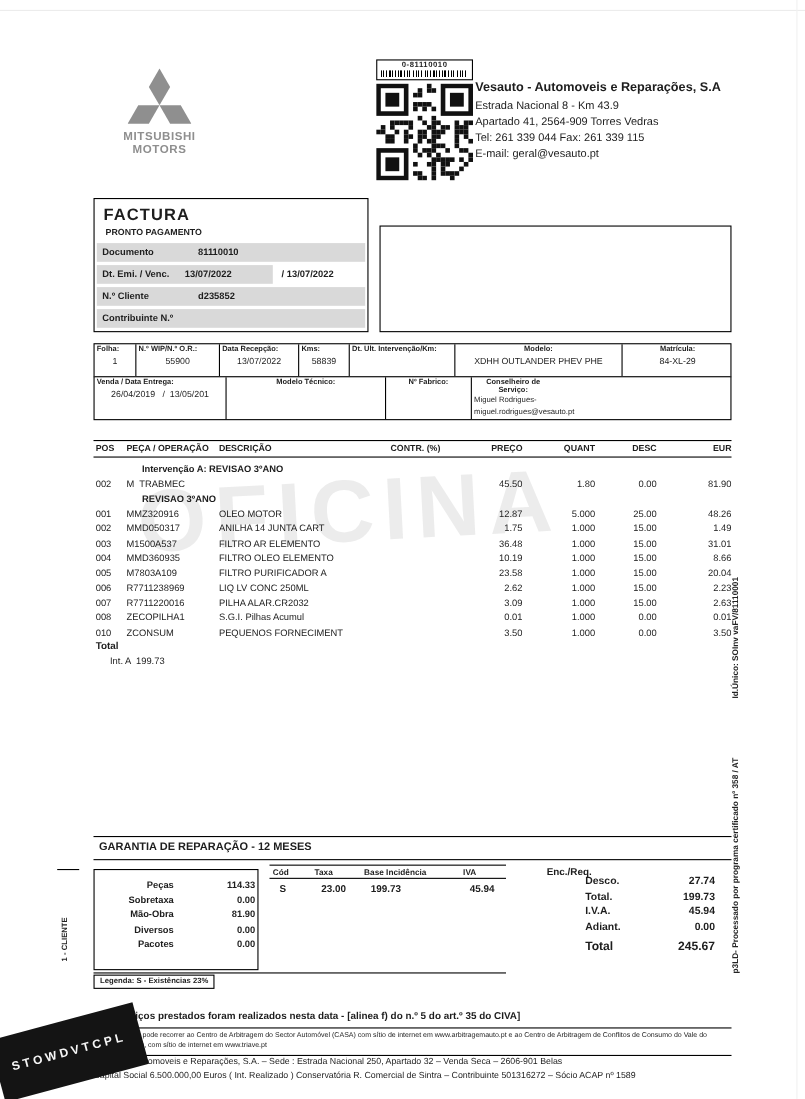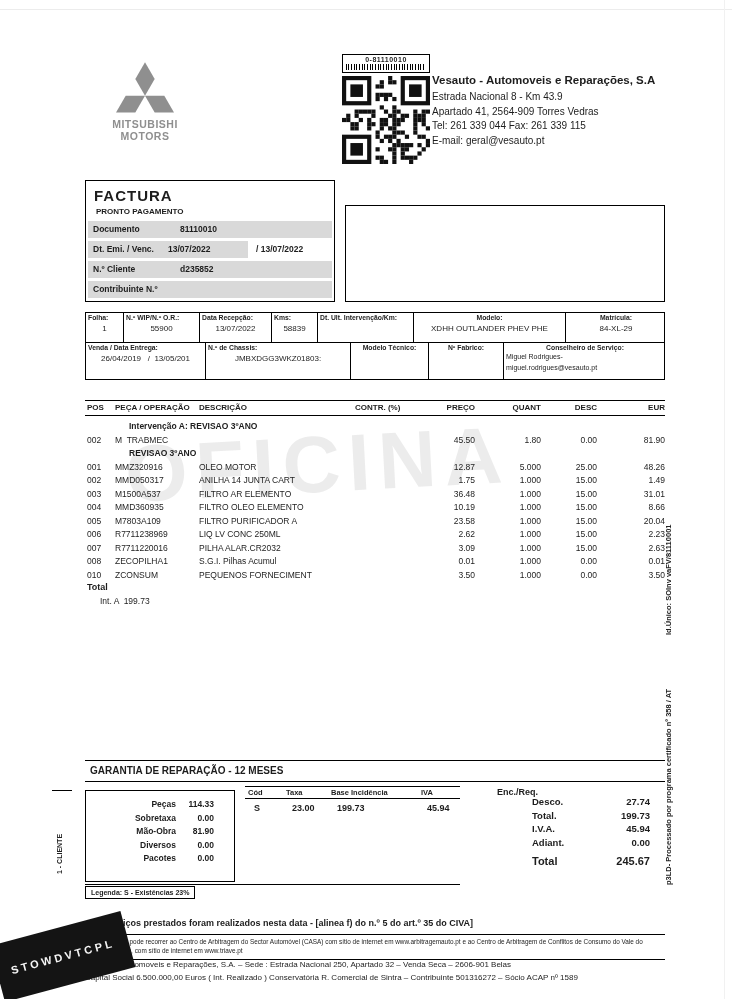--- a/index.html
+++ b/index.html
@@ -75,21 +75,21 @@
 
   
   .rule { border-top:1px solid #000; }
   .rule.thick { border-top-width:1.5px; }
   .r1 { left:85px; top:760px; width:580px; }
   .r2 { left:85px; top:781px; width:580px; }
   .r3 { left:85px; top:884px; width:375px; }
   .warranty-title { left:90px; top:765px; font-size:10px; font-weight:bold; }
   .encreq { left:497px; top:787px; font-size:9px; font-weight:bold; }
 
-  .charges-box { left:85px; top:790px; width:150px; height:92px; border:1px solid #000; padding:7px 20px; }
+  .charges-box { left:85px; top:790px; width:150px; height:92px; border:1px solid #000; padding:7px 2px; }
   .srow { display:flex; font-size:8.5px; font-weight:bold; line-height:13.5px; }
   .sl { width:70px; text-align:right; }
   .sv { flex:1; text-align:right; }
 
   .tax-box { left:245px; top:786px; width:215px; }
   .tax-head, .tax-vals { display:grid; grid-template-columns:38px 45px 90px 42px; padding:1px 3px; }
   .tax-head { border-top:1px solid #000; border-bottom:1px solid #000; font-size:7.5px; font-weight:bold; }
   .tax-vals { font-size:9px; font-weight:bold; padding-top:4px; }
   .tax-vals span { padding-left:6px; }
 
@@ -330,24 +330,20 @@
     <div class="vvalue">84-XL-29</div>
   </div>
 </div>
 
 <div class="abs vblock vb2">
   <div class="vcell">
     <div class="vlabel">Venda / Data Entrega:</div>
     <div class="vvalue">26/04/2019   /  13/05/201</div>
   </div>
   <div class="vcell">
-    <div class="vlabel">N.º de Chassis:</div>
-    <div class="vvalue">JMBXDGG3WKZ01803:</div>
-  </div>
-  <div class="vcell">
     <div class="vlabel ctr">Modelo Técnico:</div>
     <div class="vvalue"></div>
   </div>
   <div class="vcell">
     <div class="vlabel ctr">Nº Fabrico:</div>
     <div class="vvalue"></div>
   </div>
   <div class="vcell">
     <div class="vlabel ctr">Conselheiro de Serviço:</div>
     <div class="vvalue sm">Miguel Rodrigues-</div>

